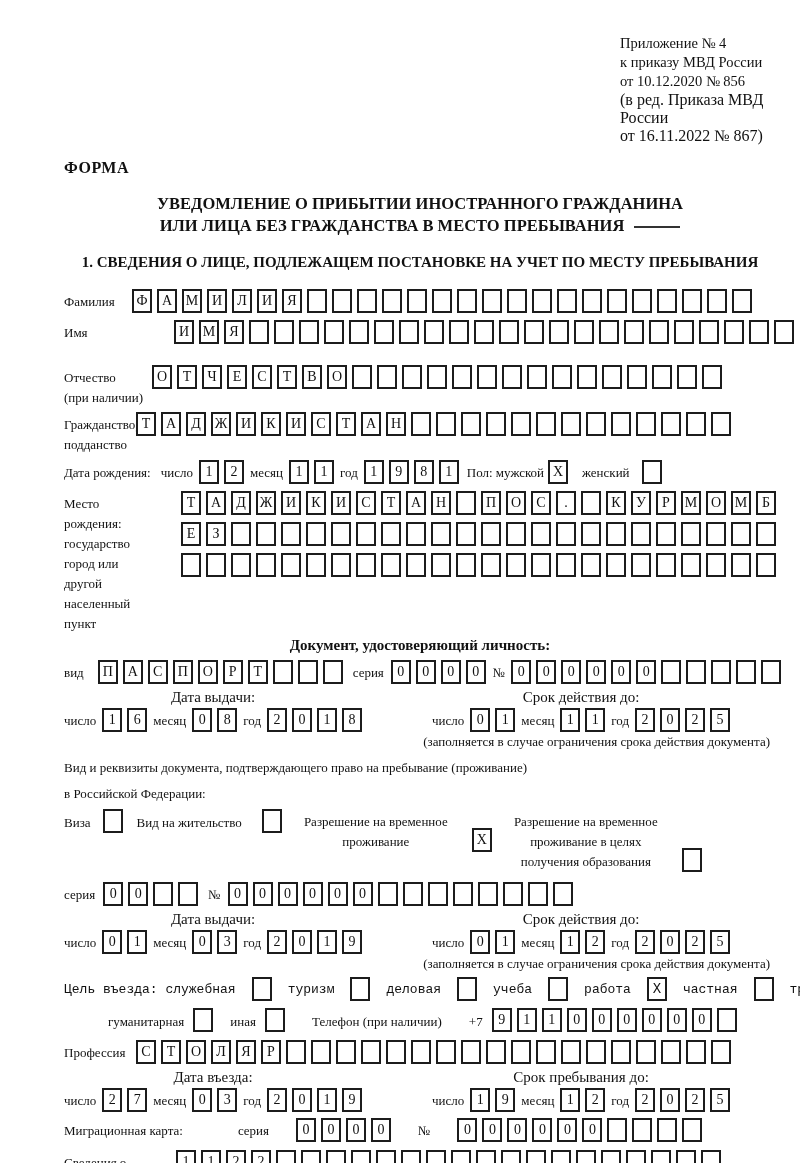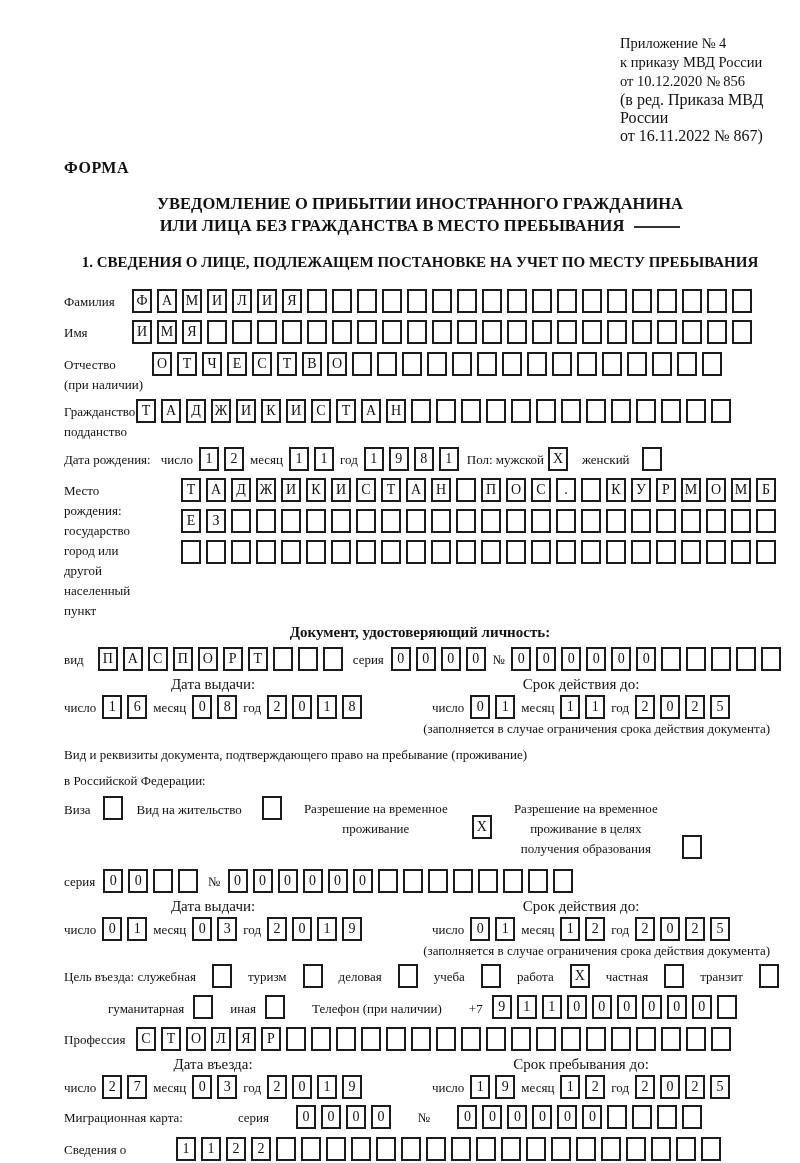--- a/index.html
+++ b/index.html
@@ -35,21 +35,21 @@
   .dates2{display:flex;gap:70px;margin-bottom:2px;}
   .dhdr{text-align:center;font-size:15px;margin-bottom:2px;}
   .fp{font-size:13px;line-height:16px;}
   .fp-right{text-align:right;margin-right:6px;margin-bottom:5px;}
   .bold-center{text-align:center;font-weight:bold;font-size:15px;margin:2px 0 6px 0;}
   
   .permits{display:flex;align-items:flex-start;gap:10px;margin-bottom:10px;}
   .pitem{display:flex;align-items:flex-end;gap:12px;}
   .tcenter{text-align:center;}
   .w168{width:168px;}
-  .purpose1{display:flex;align-items:flex-start;gap:16px;margin-bottom:7px;}
+  .purpose1{display:flex;align-items:flex-start;gap:16px;margin-bottom:7px;font-family:Liberation Mono, monospace;}
   .purpose2{display:flex;align-items:center;gap:9px;margin-left:44px;margin-bottom:8px;}
   .mcard{display:flex;align-items:flex-start;gap:27px;margin-bottom:8px;font-family:Liberation Serif, serif;}
 </style>
 </head>
 <body>
 
 <div class="page">
 
   <div class="hdr-block">
     <div>Приложение № 4</div>
@@ -94,21 +94,21 @@
           <span class="cell"></span>
           <span class="cell"></span>
           <span class="cell"></span>
           <span class="cell"></span>
           <span class="cell"></span>
           <span class="cell"></span>
           <span class="cell"></span>
         </div>
     </div>
 
-    <div class="row" style="margin-bottom:8px;">
+    <div class="row" style="margin-bottom:21px;gap:42px;">
       <div class="lbl w68">Имя</div>
       <div class="cells">
           <span class="cell">И</span>
           <span class="cell">М</span>
           <span class="cell">Я</span>
           <span class="cell"></span>
           <span class="cell"></span>
           <span class="cell"></span>
           <span class="cell"></span>
           <span class="cell"></span>

